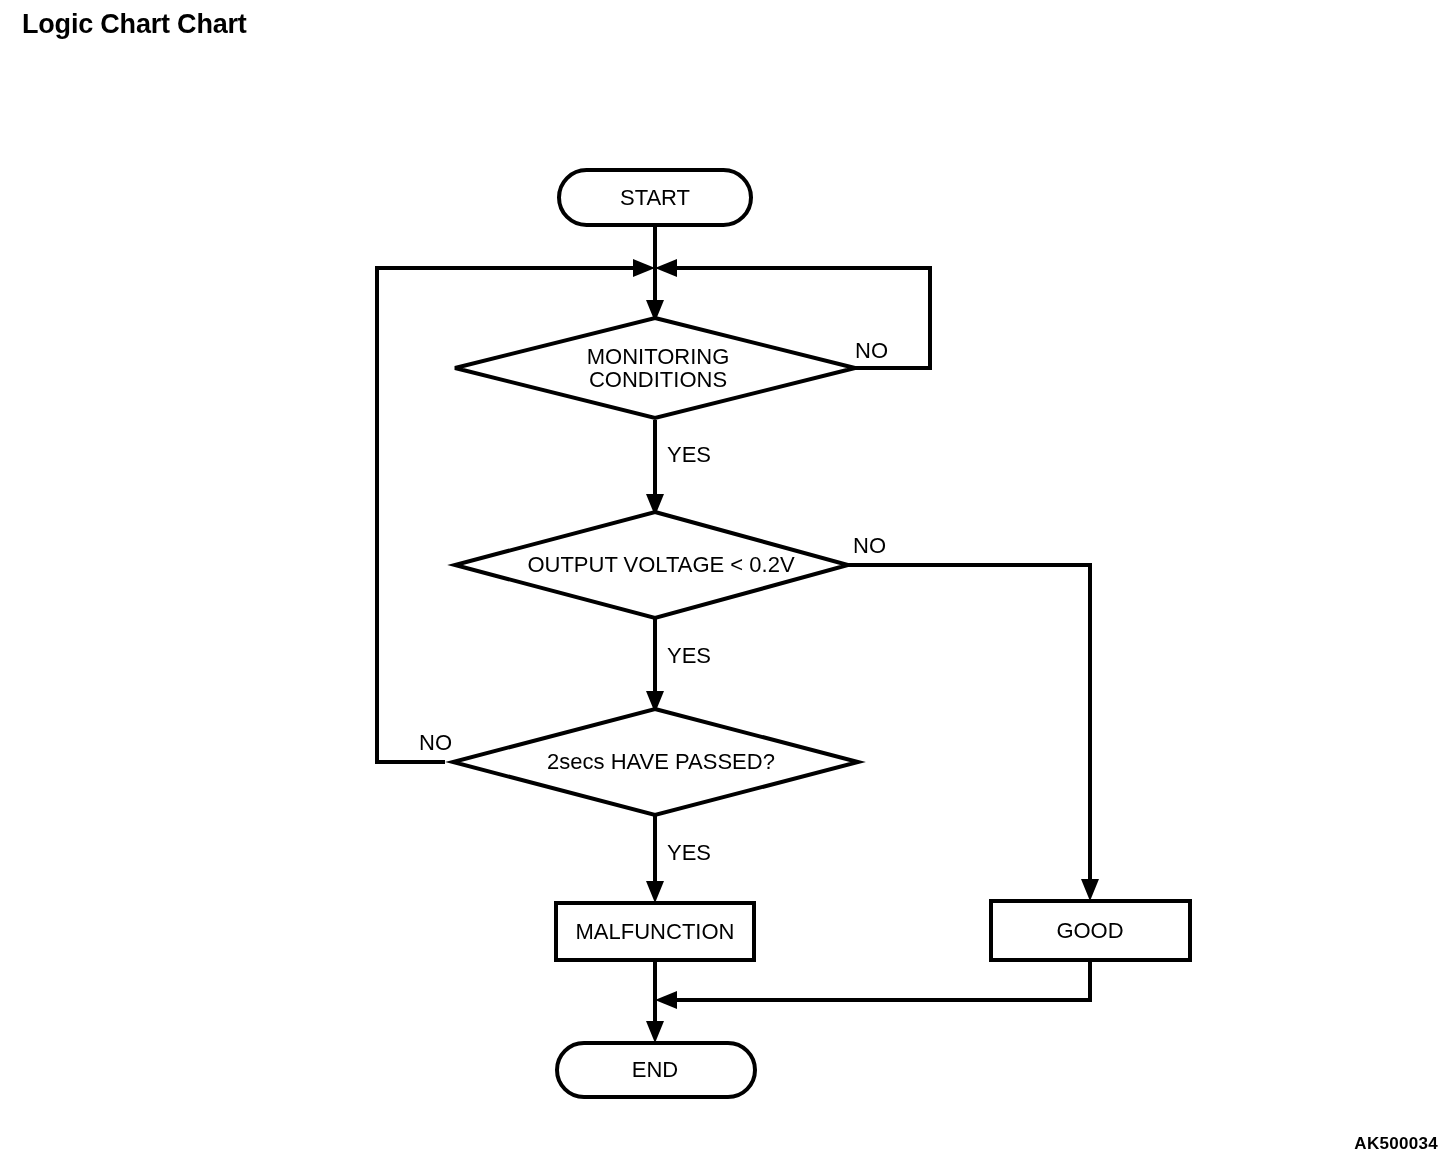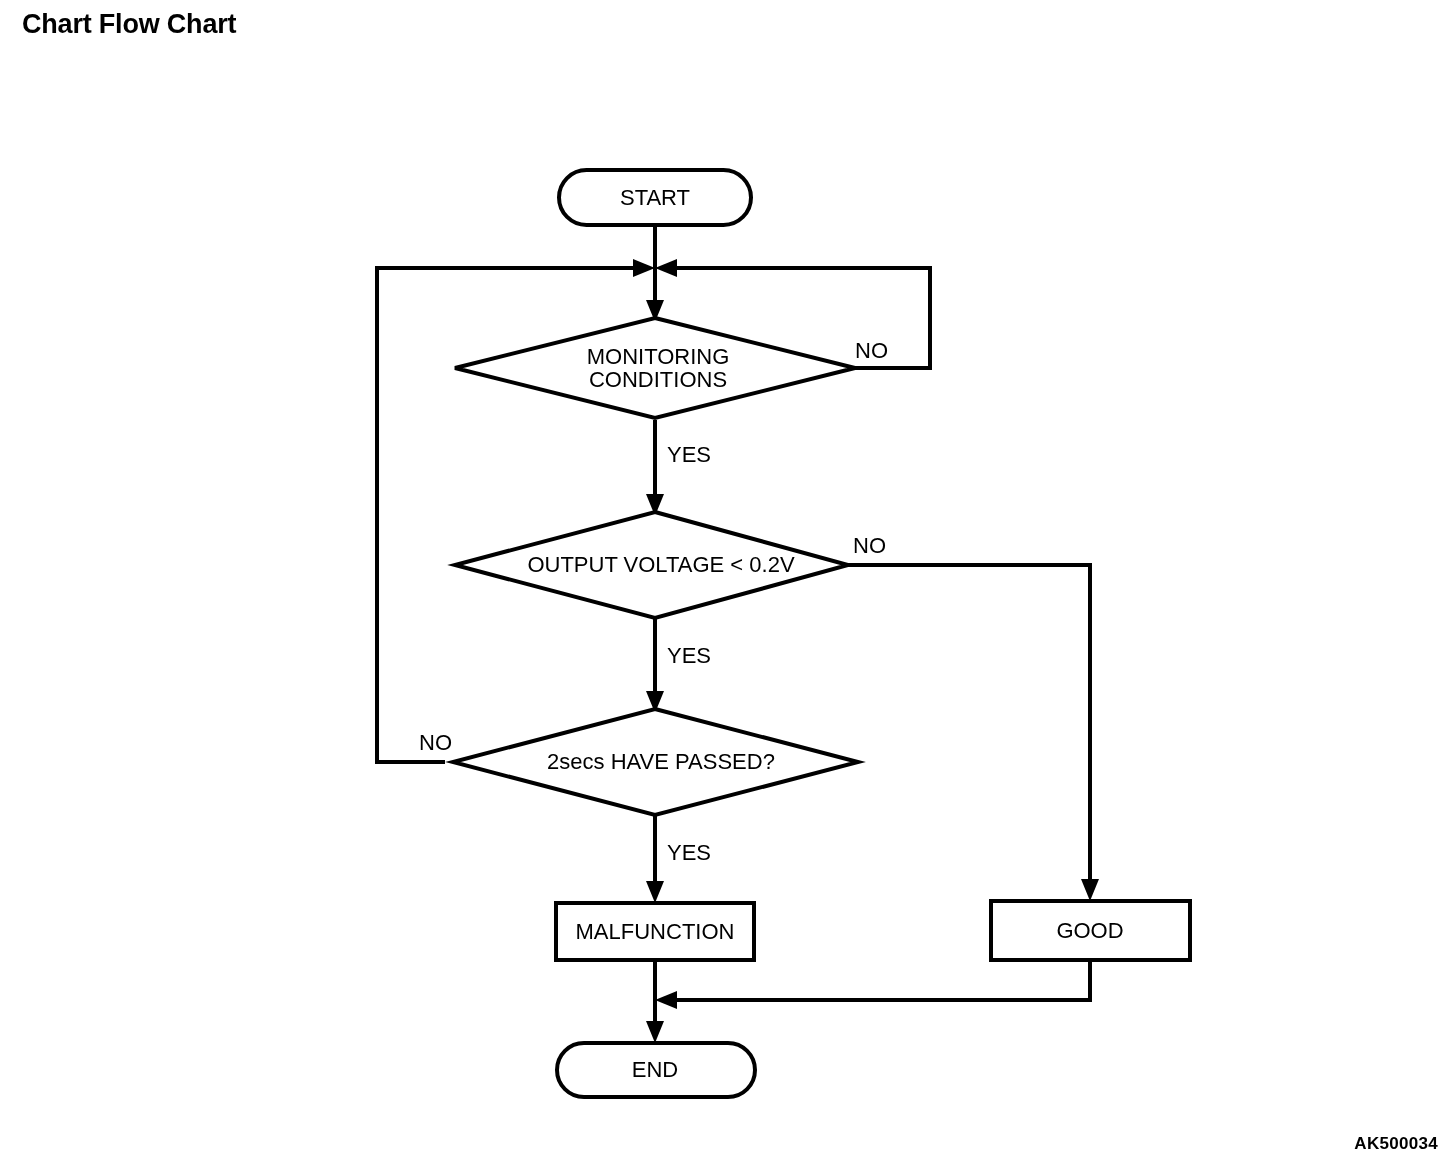--- a/index.html
+++ b/index.html
@@ -73,21 +73,21 @@
     font-family: "Liberation Sans", sans-serif;
     font-size: 22px;
     fill: #000000;
     text-anchor: start;
     dominant-baseline: middle;
   }
 </style>
 </head>
 <body>
 
-<div id="page-title">Chart Flow Chart</div>
+<div id="page-title">Logic Chart Chart</div>
 
 <svg id="flow-svg" viewBox="0 0 1456 1166" xmlns="http://www.w3.org/2000/svg">
 
   <line class="conn-line" x1="655" y1="225" x2="655" y2="268"></line>
 
   <line class="conn-line" x1="655" y1="268" x2="655" y2="312"></line>
   <polygon class="arrow-head" points="655,322 646,300 664,300"></polygon>
 
   <path class="conn-line" d="M 445 762 L 377 762 L 377 268 L 645 268"></path>
   <polygon class="arrow-head" points="655,268 633,259 633,277"></polygon>

